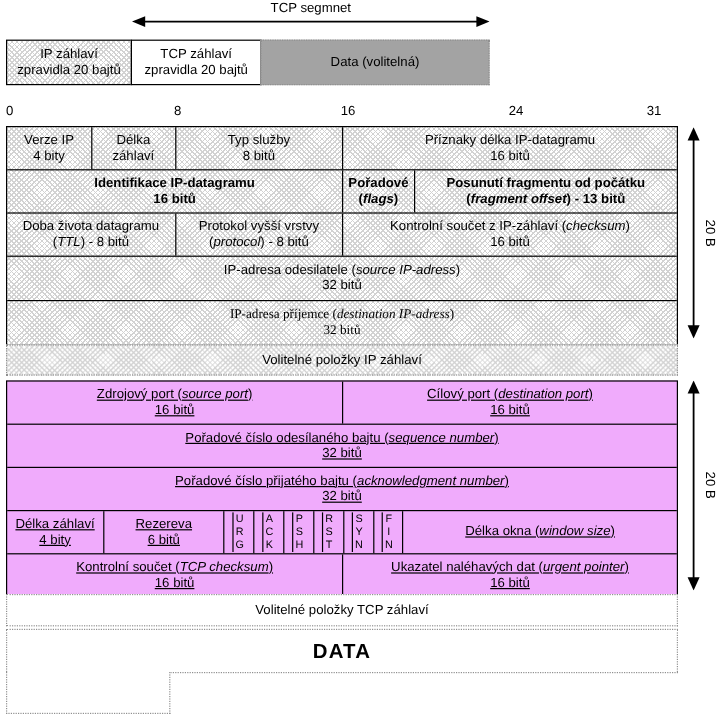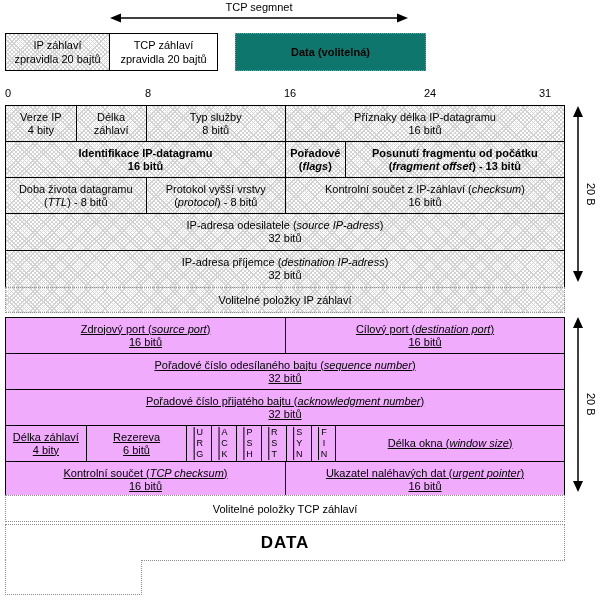--- a/index.html
+++ b/index.html
@@ -51,21 +51,21 @@
   </svg>
 
   <div class="abs hatch centerbox" style="left:5px;top:33px;width:105px;height:38px;border:1px solid #000;">
     <div class="ln">IP záhlaví</div>
     <div class="ln">zpravidla 20 bajtů</div>
   </div>
   <div class="abs centerbox" style="left:109px;top:33px;width:109px;height:38px;border:1px solid #000;background:#fff;">
     <div class="ln">TCP záhlaví</div>
     <div class="ln">zpravidla 20 bajtů</div>
   </div>
-  <div class="abs centerbox dottedbox" style="left:235px;top:33px;width:191px;height:38px;background:#0f766e;font-weight:bold;">
+  <div class="abs centerbox dottedbox" style="left:217px;top:33px;width:191px;height:38px;background:#a3a3a3;">
     <div class="ln">Data (volitelná)</div>
   </div>
 
   <div class="abs" style="left:5px;top:87px;">0</div>
   <div class="abs" style="left:148px;top:87px;transform:translateX(-50%);">8</div>
   <div class="abs" style="left:290px;top:87px;transform:translateX(-50%);">16</div>
   <div class="abs" style="left:430px;top:87px;transform:translateX(-50%);">24</div>
   <div class="abs" style="left:545px;top:87px;transform:translateX(-50%);">31</div>
 
   <div class="abs tbl hatch" style="left:5px;top:105px;width:560px;">
@@ -114,21 +114,21 @@
         <div class="ln"><span>Kontrolní součet z IP-záhlaví (</span><i>checksum</i><span>)</span></div>
         <div class="ln">16 bitů</div>
       </div>
     </div>
     <div class="row" style="height:36px;">
       <div class="cell" style="width:100%;">
         <div class="ln"><span>IP-adresa odesilatele (</span><i>source IP-adress</i><span>)</span></div>
         <div class="ln">32 bitů</div>
       </div>
     </div>
-    <div class="row" style="height:36px;">
+    <div class="row" style="height:36px;font-family:Liberation Serif, serif;">
       <div class="cell" style="width:100%;">
         <div class="ln"><span>IP-adresa příjemce (</span><i>destination IP-adress</i><span>)</span></div>
         <div class="ln">32 bitů</div>
       </div>
     </div>
   </div>
 
   <div class="abs hatch dottedbox centerbox" style="left:5px;top:287px;width:560px;height:26px;">
     <div class="ln">Volitelné položky IP záhlaví</div>
   </div>

